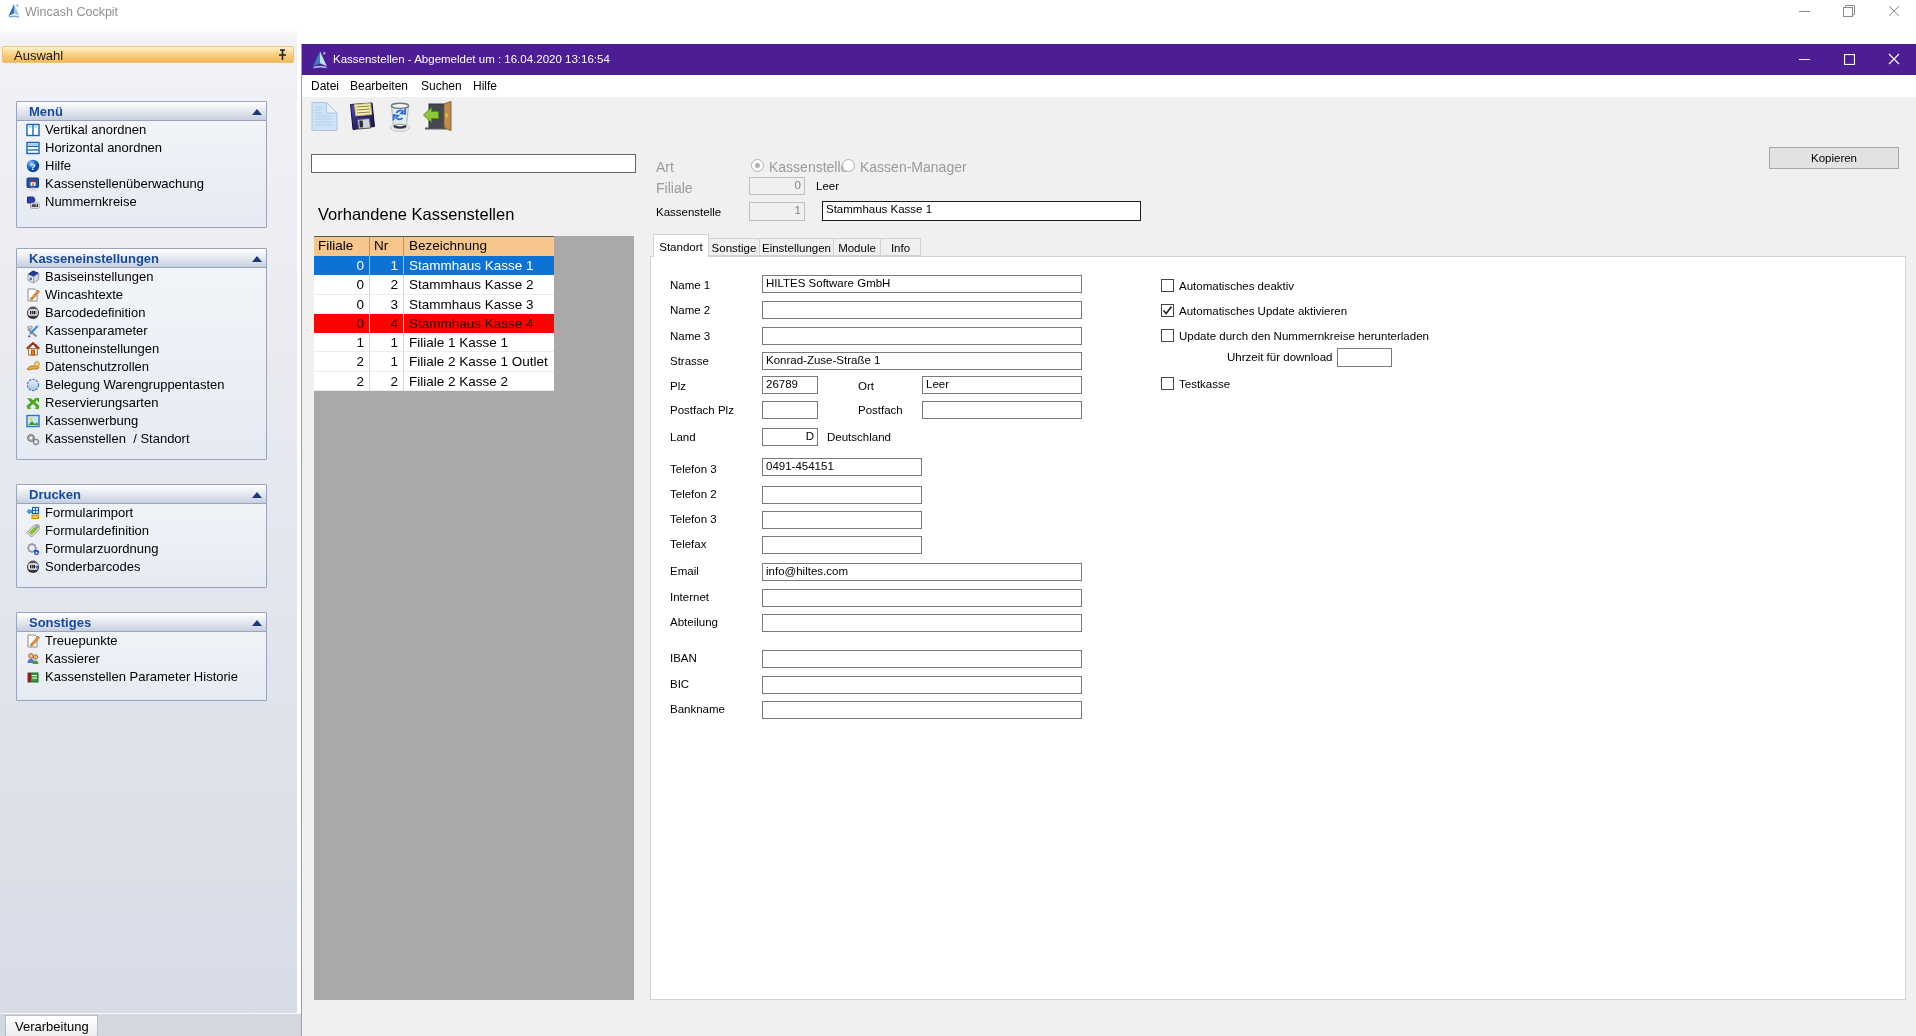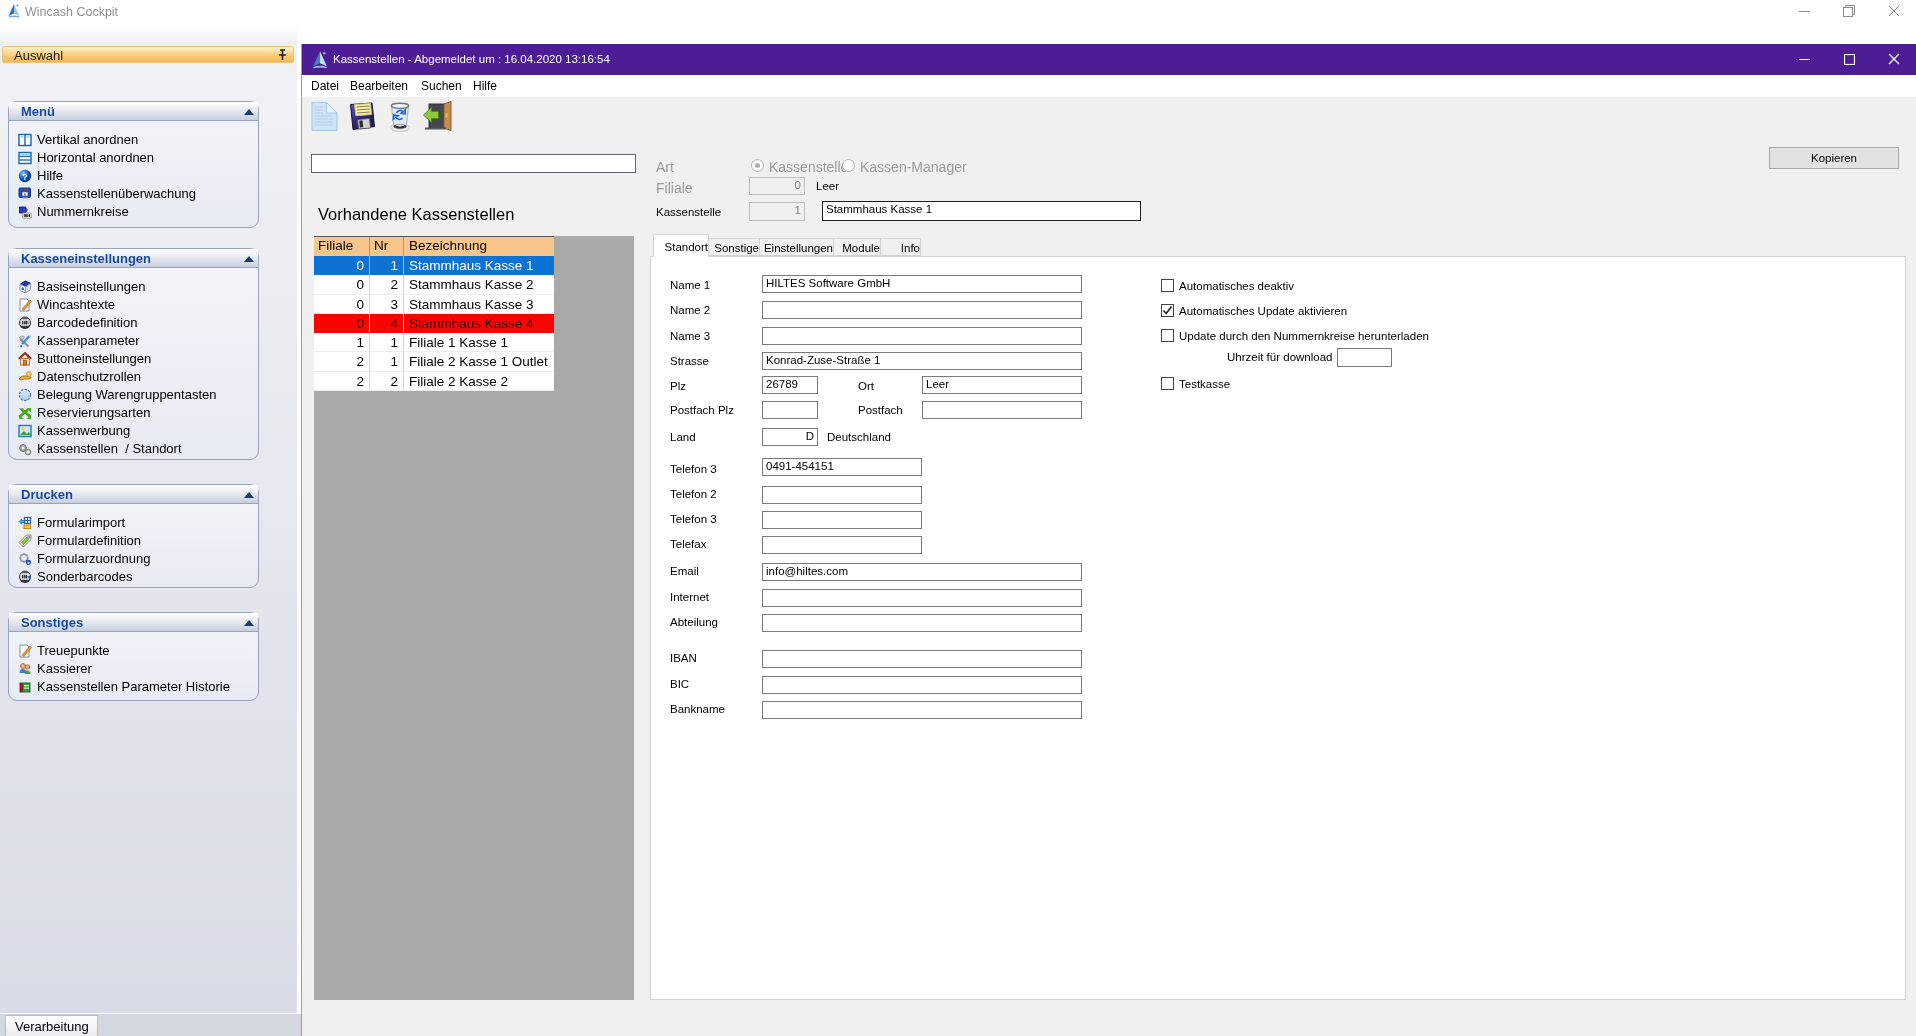--- a/index.html
+++ b/index.html
@@ -8,25 +8,25 @@
 body{font-family:"Liberation Sans",sans-serif;background:#ffffff;position:relative;font-size:13px;color:#000}
 
 #outTitle{position:absolute;left:25px;top:5px;font-size:12.5px;color:#8e9092}
 #outIcon{position:absolute;left:6px;top:3px}
 .winbtn{position:absolute;top:0;width:46px;height:22px;display:flex;align-items:center;justify-content:center}
 
 #sidebarTopGrad{position:absolute;left:0;top:26px;width:297px;height:18px;background:linear-gradient(#ffffff,#eef0f4)}
 #sidebar{position:absolute;left:0;top:44px;width:297px;height:969px;background:linear-gradient(#f1f2f6,#d8dce6)}
 #auswahlHdr{position:absolute;left:2px;top:2px;width:292px;height:17px;background:linear-gradient(#fdf3cf,#f9d388 45%,#f4b757);border:1px solid #edc377;border-radius:2px}
 #auswahlHdr span{position:absolute;left:11px;top:1px;font-size:13px;color:#1a1a1a}
-.panel{position:absolute;left:8px;width:251px;border:1px solid #98a4bc;background:linear-gradient(#f3f5f9,#e6eaf2);border-radius:9px}
+.panel{position:absolute;left:16px;width:251px;border:1px solid #98a4bc;background:linear-gradient(#f3f5f9,#e6eaf2);border-radius:1px}
 .phdr{height:19px;background:linear-gradient(#ffffff,#e2e6ee 55%,#c7cfdf);border-bottom:1px solid #98a4bc;position:relative}
 .phdr b{position:absolute;left:12px;top:2px;font-size:13px;color:#174a9e}
 .phdr .arr{position:absolute;right:4px;top:7px;width:0;height:0;border-left:5px solid transparent;border-right:5px solid transparent;border-bottom:6px solid #1d3a77}
-.pbody{padding-top:10px}
+.pbody{}
 .item{height:18px;line-height:18px;padding-left:9px;white-space:nowrap;font-size:13px;color:#000}
 .item svg{vertical-align:-3px;margin-right:5px}
 
 #botStrip{position:absolute;left:0;top:1013px;width:301px;height:23px;background:#d3d7e0;border-top:1px solid #f6f7fa}
 #verTab{position:absolute;left:5px;top:1px;width:93px;height:22px;background:linear-gradient(#ffffff,#ebebee);border:1px solid #b9bcc4;border-bottom:none}
 #verTab span{position:absolute;left:9px;top:3px;font-size:13px}
 
 #win{position:absolute;left:301px;top:44px;width:1615px;height:992px;background:#f0f0f0;border-left:1px solid #9aa0a8}
 #titlebar{position:absolute;left:0;top:0;width:100%;height:31px;background:#4c1d95;color:#fff}
 #titlebar .txt{position:absolute;left:31px;top:9px;font-size:11.5px;color:#ffffff}
@@ -52,21 +52,21 @@
 .td.sel>div{border-right-color:#9cc3e8;border-bottom-color:#0c73d4}
 .td.red{background:#fb0300;color:#2d0606}
 .td.red>div{border-right-color:#fff;border-bottom-color:#fb0300}
 
 .lbl{position:absolute;font-size:11.5px;color:#000;white-space:nowrap}
 .glbl{position:absolute;font-size:14px;color:#9b9b9b;white-space:nowrap}
 .inp{position:absolute;background:#fff;border:1px solid #7a7a7a;font-size:11.5px;padding:1px 3px;white-space:nowrap;overflow:hidden}
 .dis{background:#f0f0f0;border:1px solid #bfbfbf;color:#838383;text-align:right}
 #kopBtn{position:absolute;left:1467px;top:103px;width:130px;height:22px;background:#e2e2e2;border:1px solid #a7a7a7;text-align:center;padding-top:4px;font-size:11.5px}
 
-.tab{position:absolute;background:#f0f0f0;border:1px solid #d2d2d2;font-size:11.5px;text-align:right}
+.tab{position:absolute;background:#f0f0f0;border:1px solid #d2d2d2;font-size:11.5px;text-align:center}
 .tab.active{background:#fff;border-bottom:none;z-index:3}
 #tabPane{position:absolute;left:348px;top:212px;width:1256px;height:744px;background:#fff;border:1px solid #d2d2d2}
 
 .cb{position:absolute;width:13px;height:13px;background:#fff;border:1px solid #454545}
 .cb.ck svg{position:absolute;left:0px;top:0px}
 
 #statusbar{position:absolute;left:0;top:970px;width:100%;height:22px;background:#f0f0f0;border-top:1px solid #a8a8a8}
 #statusbar .st{position:absolute;top:5px;font-size:11.5px;color:#16161d}
 #statusbar .sep{position:absolute;top:3px;width:1px;height:16px;background:#c9c9c9}
 

